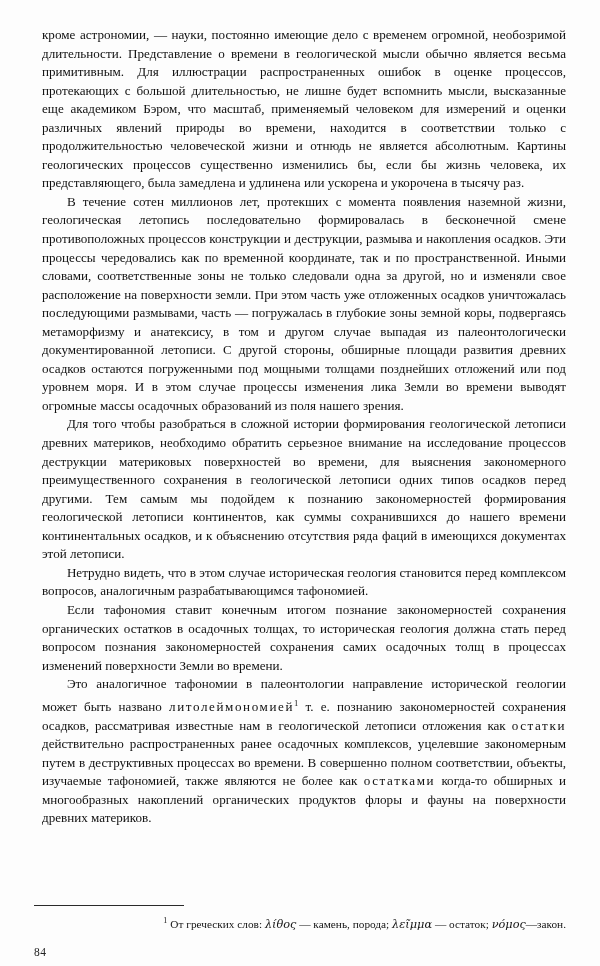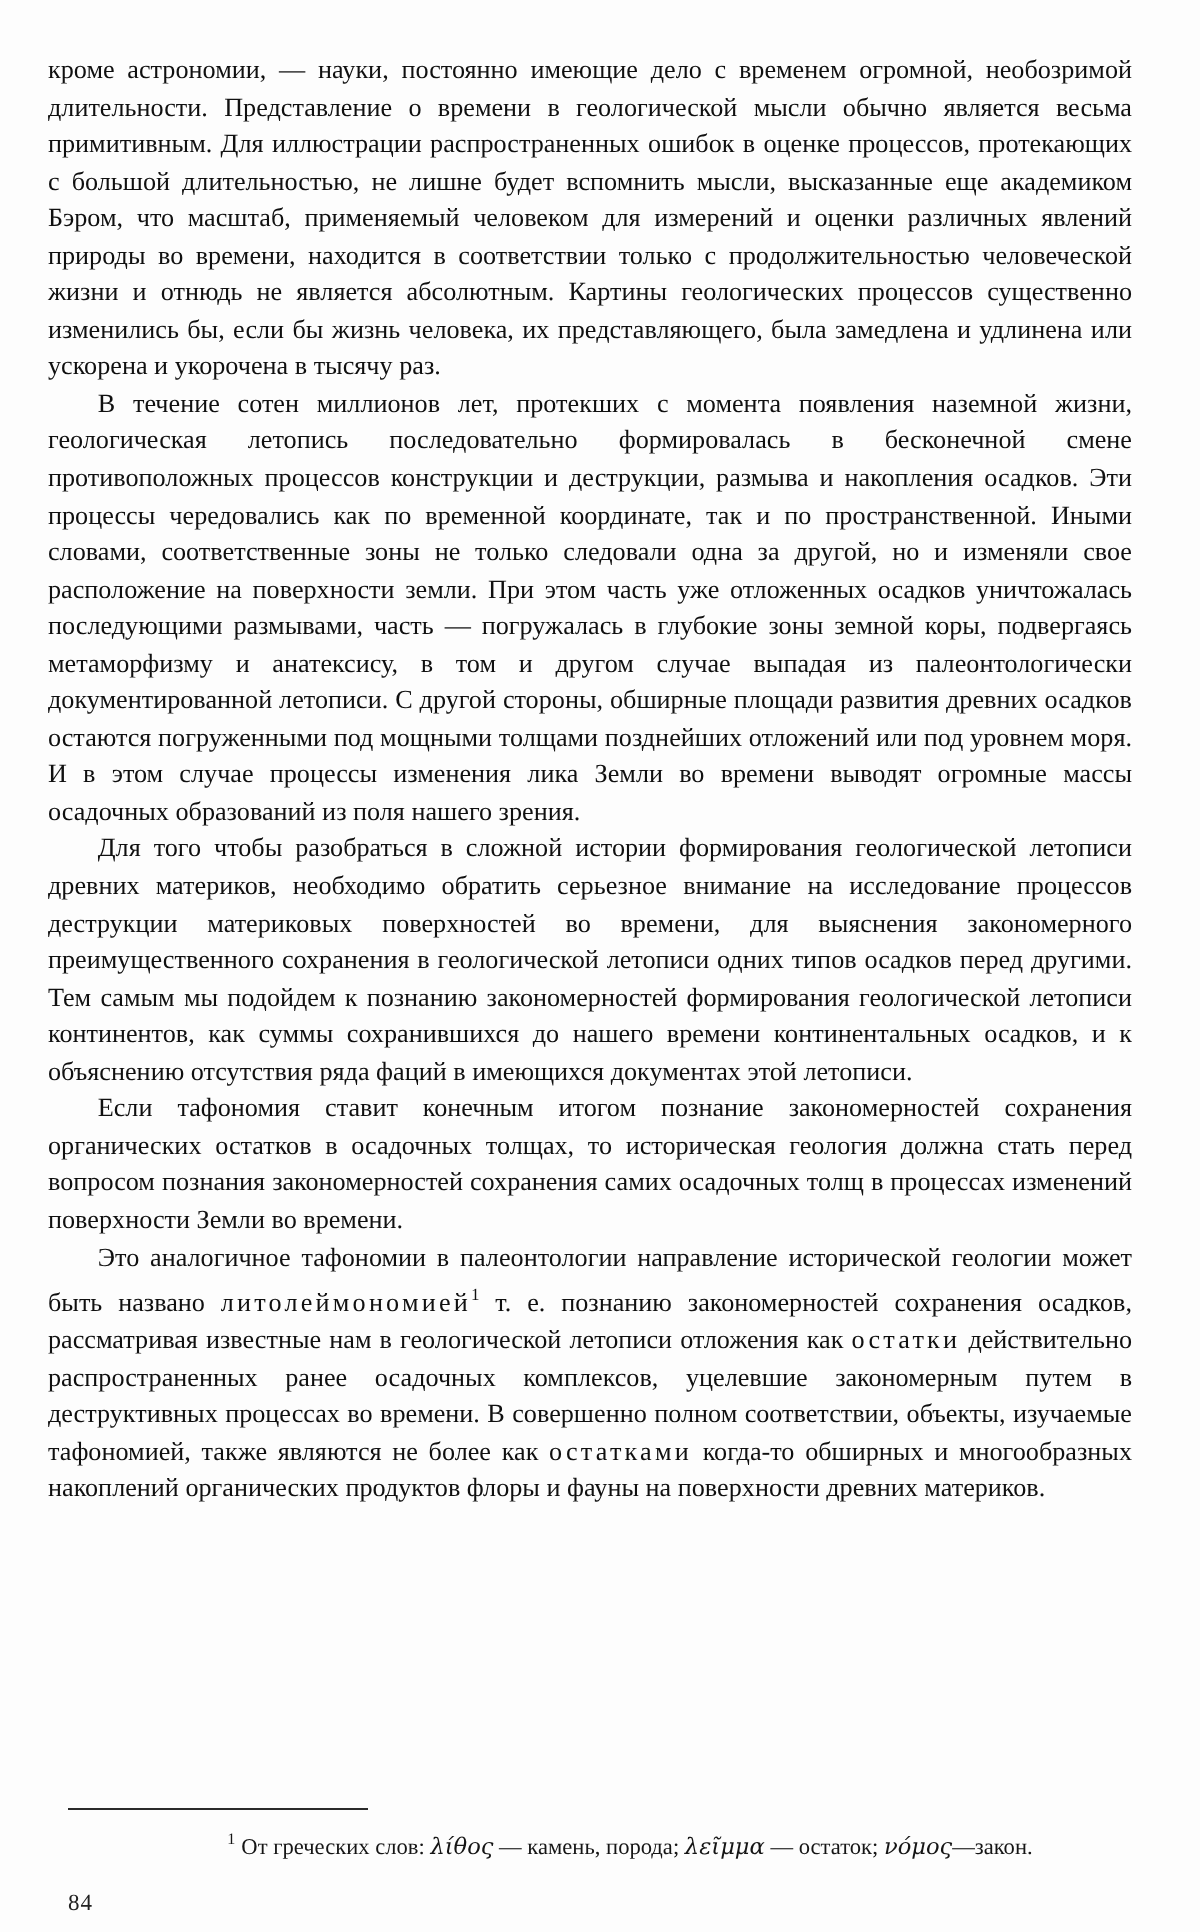--- a/index.html
+++ b/index.html
@@ -12,21 +12,21 @@
     height: 966px;
     overflow: hidden;
     font-family: "Liberation Serif", "DejaVu Serif", serif;
     color: #111111;
   }
   .page {
     position: relative;
     width: 600px;
     height: 966px;
     box-sizing: border-box;
-    padding: 26px 34px 0 24px;
+    padding: 26px 34px 0 42px;
     background: #fdfdfd;
   }
   .body-text {
     font-size: 13.1px;
     line-height: 18.55px;
     text-align: justify;
     text-justify: inter-word;
     color: #101010;
   }
   .body-text p {
@@ -49,21 +49,21 @@
   .footnote-rule {
     width: 150px;
     height: 1px;
     background: #2a2a2a;
     margin: 0 0 7px 0;
   }
   .footnote {
     font-size: 11.3px;
     line-height: 15px;
     color: #151515;
-    text-align: center;
+    text-align: right;
     padding-left: 30px;
   }
   .footnote sup {
     font-size: 8px;
     vertical-align: super;
     margin-right: 3px;
   }
   .greek {
     font-family: "DejaVu Serif", serif;
     font-style: italic;
@@ -85,20 +85,21 @@
 </head>
 <body>
 
 <div class="page">
 
   <div class="body-text">
 
     <p class="no-indent">кроме астрономии, — науки, постоянно имеющие дело с временем огромной, необозримой длительности. Представление о времени в геологической мысли обычно является весьма примитивным. Для иллюстрации распространенных ошибок в оценке процессов, протекающих с большой длительностью, не лишне будет вспомнить мысли, высказанные еще академиком Бэром, что масштаб, применяемый человеком для измерений и оценки различных явлений природы во времени, находится в соответствии только с продолжительностью человеческой жизни и отнюдь не является абсолютным. Картины геологических процессов существенно изменились бы, если бы жизнь человека, их представляющего, была замедлена и удлинена или ускорена и укорочена в тысячу раз.</p>
     <p>В течение сотен миллионов лет, протекших с момента появления наземной жизни, геологическая летопись последовательно формировалась в бесконечной смене противоположных процессов конструкции и деструкции, размыва и накопления осадков. Эти процессы чередовались как по временной координате, так и по пространственной. Иными словами, соответственные зоны не только следовали одна за другой, но и изменяли свое расположение на поверхности земли. При этом часть уже отложенных осадков уничтожалась последующими размывами, часть — погружалась в глубокие зоны земной коры, подвергаясь метаморфизму и анатексису, в том и другом случае выпадая из палеонтологически документированной летописи. С другой стороны, обширные площади развития древних осадков остаются погруженными под мощными толщами позднейших отложений или под уровнем моря. И в этом случае процессы изменения лика Земли во времени выводят огромные массы осадочных образований из поля нашего зрения.</p>
     <p>Для того чтобы разобраться в сложной истории формирования геологической летописи древних материков, необходимо обратить серьезное внимание на исследование процессов деструкции материковых поверхностей во времени, для выяснения закономерного преимущественного сохранения в геологической летописи одних типов осадков перед другими. Тем самым мы подойдем к познанию закономерностей формирования геологической летописи континентов, как суммы сохранившихся до нашего времени континентальных осадков, и к объяснению отсутствия ряда фаций в имеющихся документах этой летописи.</p>
+    <p>Нетрудно видеть, что в этом случае историческая геология становится перед комплексом вопросов, аналогичным разрабатывающимся тафономией.</p>
     <p>Если тафономия ставит конечным итогом познание закономерностей сохранения органических остатков в осадочных толщах, то историческая геология должна стать перед вопросом познания закономерностей сохранения самих осадочных толщ в процессах изменений поверхности Земли во времени.</p>
 
     <p>
       <span>Это аналогичное тафономии в палеонтологии направление исторической геологии может быть названо </span><span class="spaced">литолеймономией</span><sup class="fn-ref">1</sup><span> т. е. познанию закономерностей сохранения осадков, рассматривая известные нам в геологической летописи отложения как </span><span class="spaced">остатки</span><span> действительно распространенных ранее осадочных комплексов, уцелевшие закономерным путем в деструктивных процессах во времени. В совершенно полном соответствии, объекты, изучаемые тафономией, также являются не более как </span><span class="spaced">остатками</span><span> когда-то обширных и многообразных накоплений органических продуктов флоры и фауны на поверхности древних материков.</span>
     </p>
 
 
   </div>
 
   <div class="footnote-wrap">

